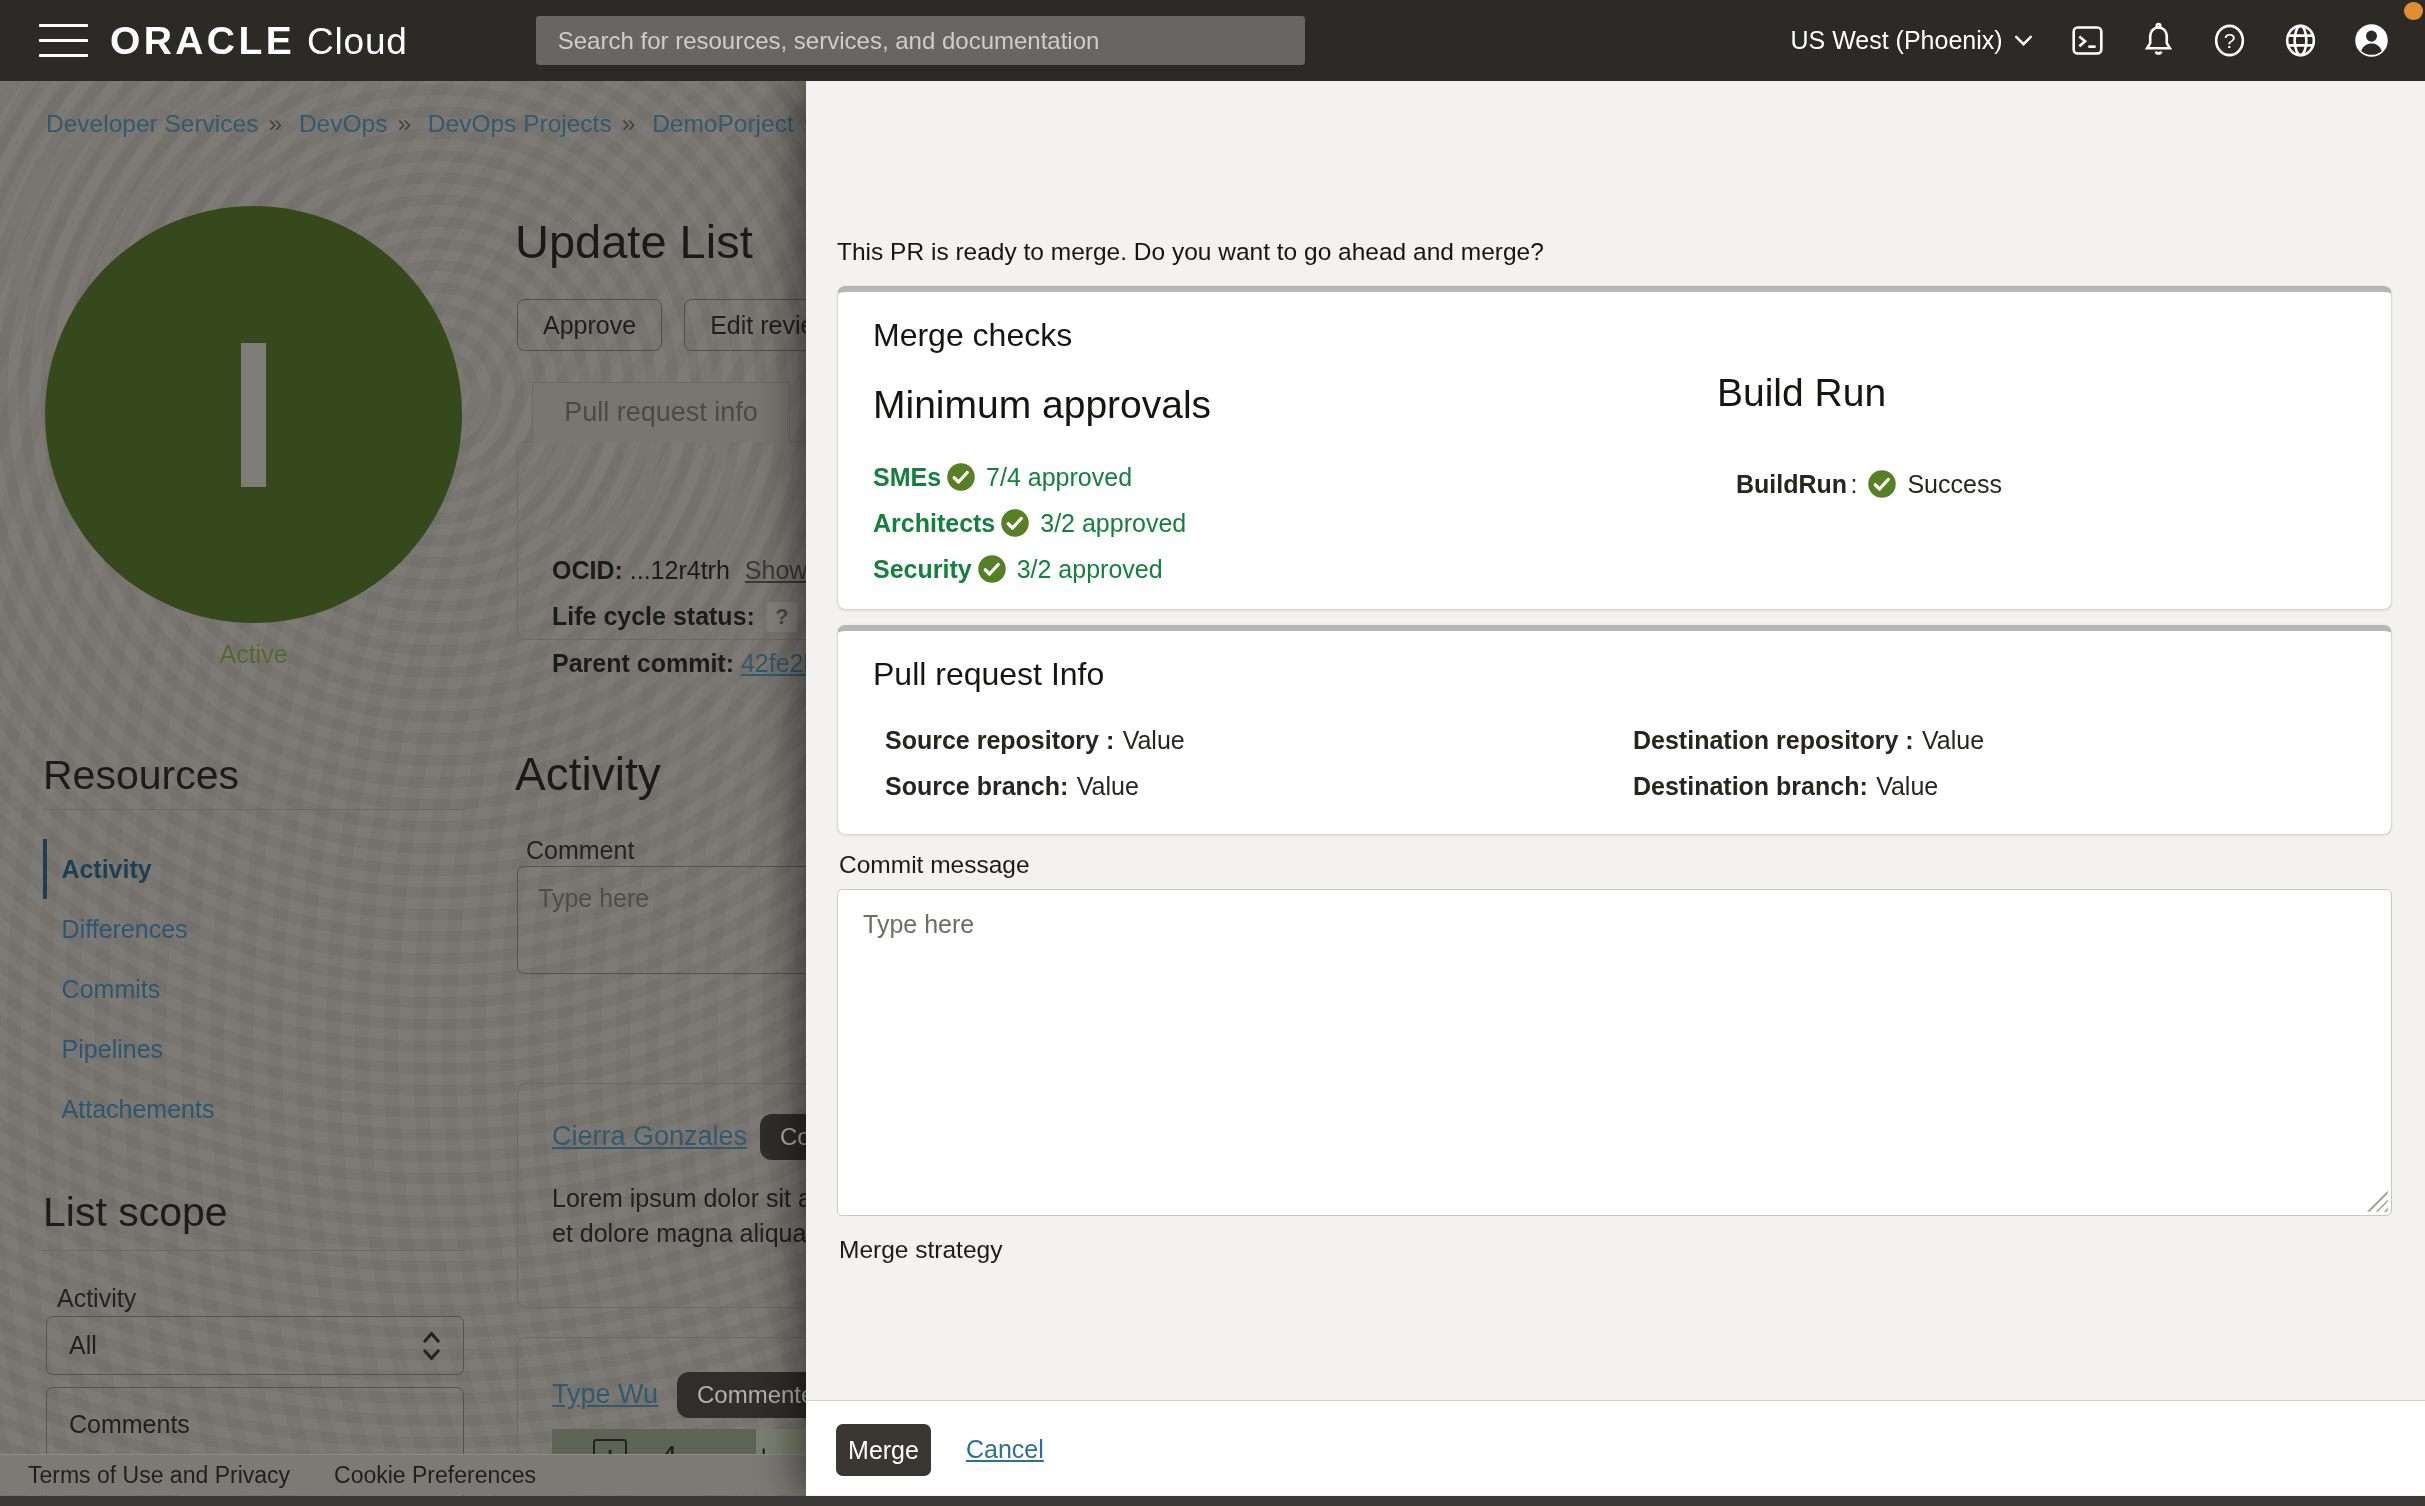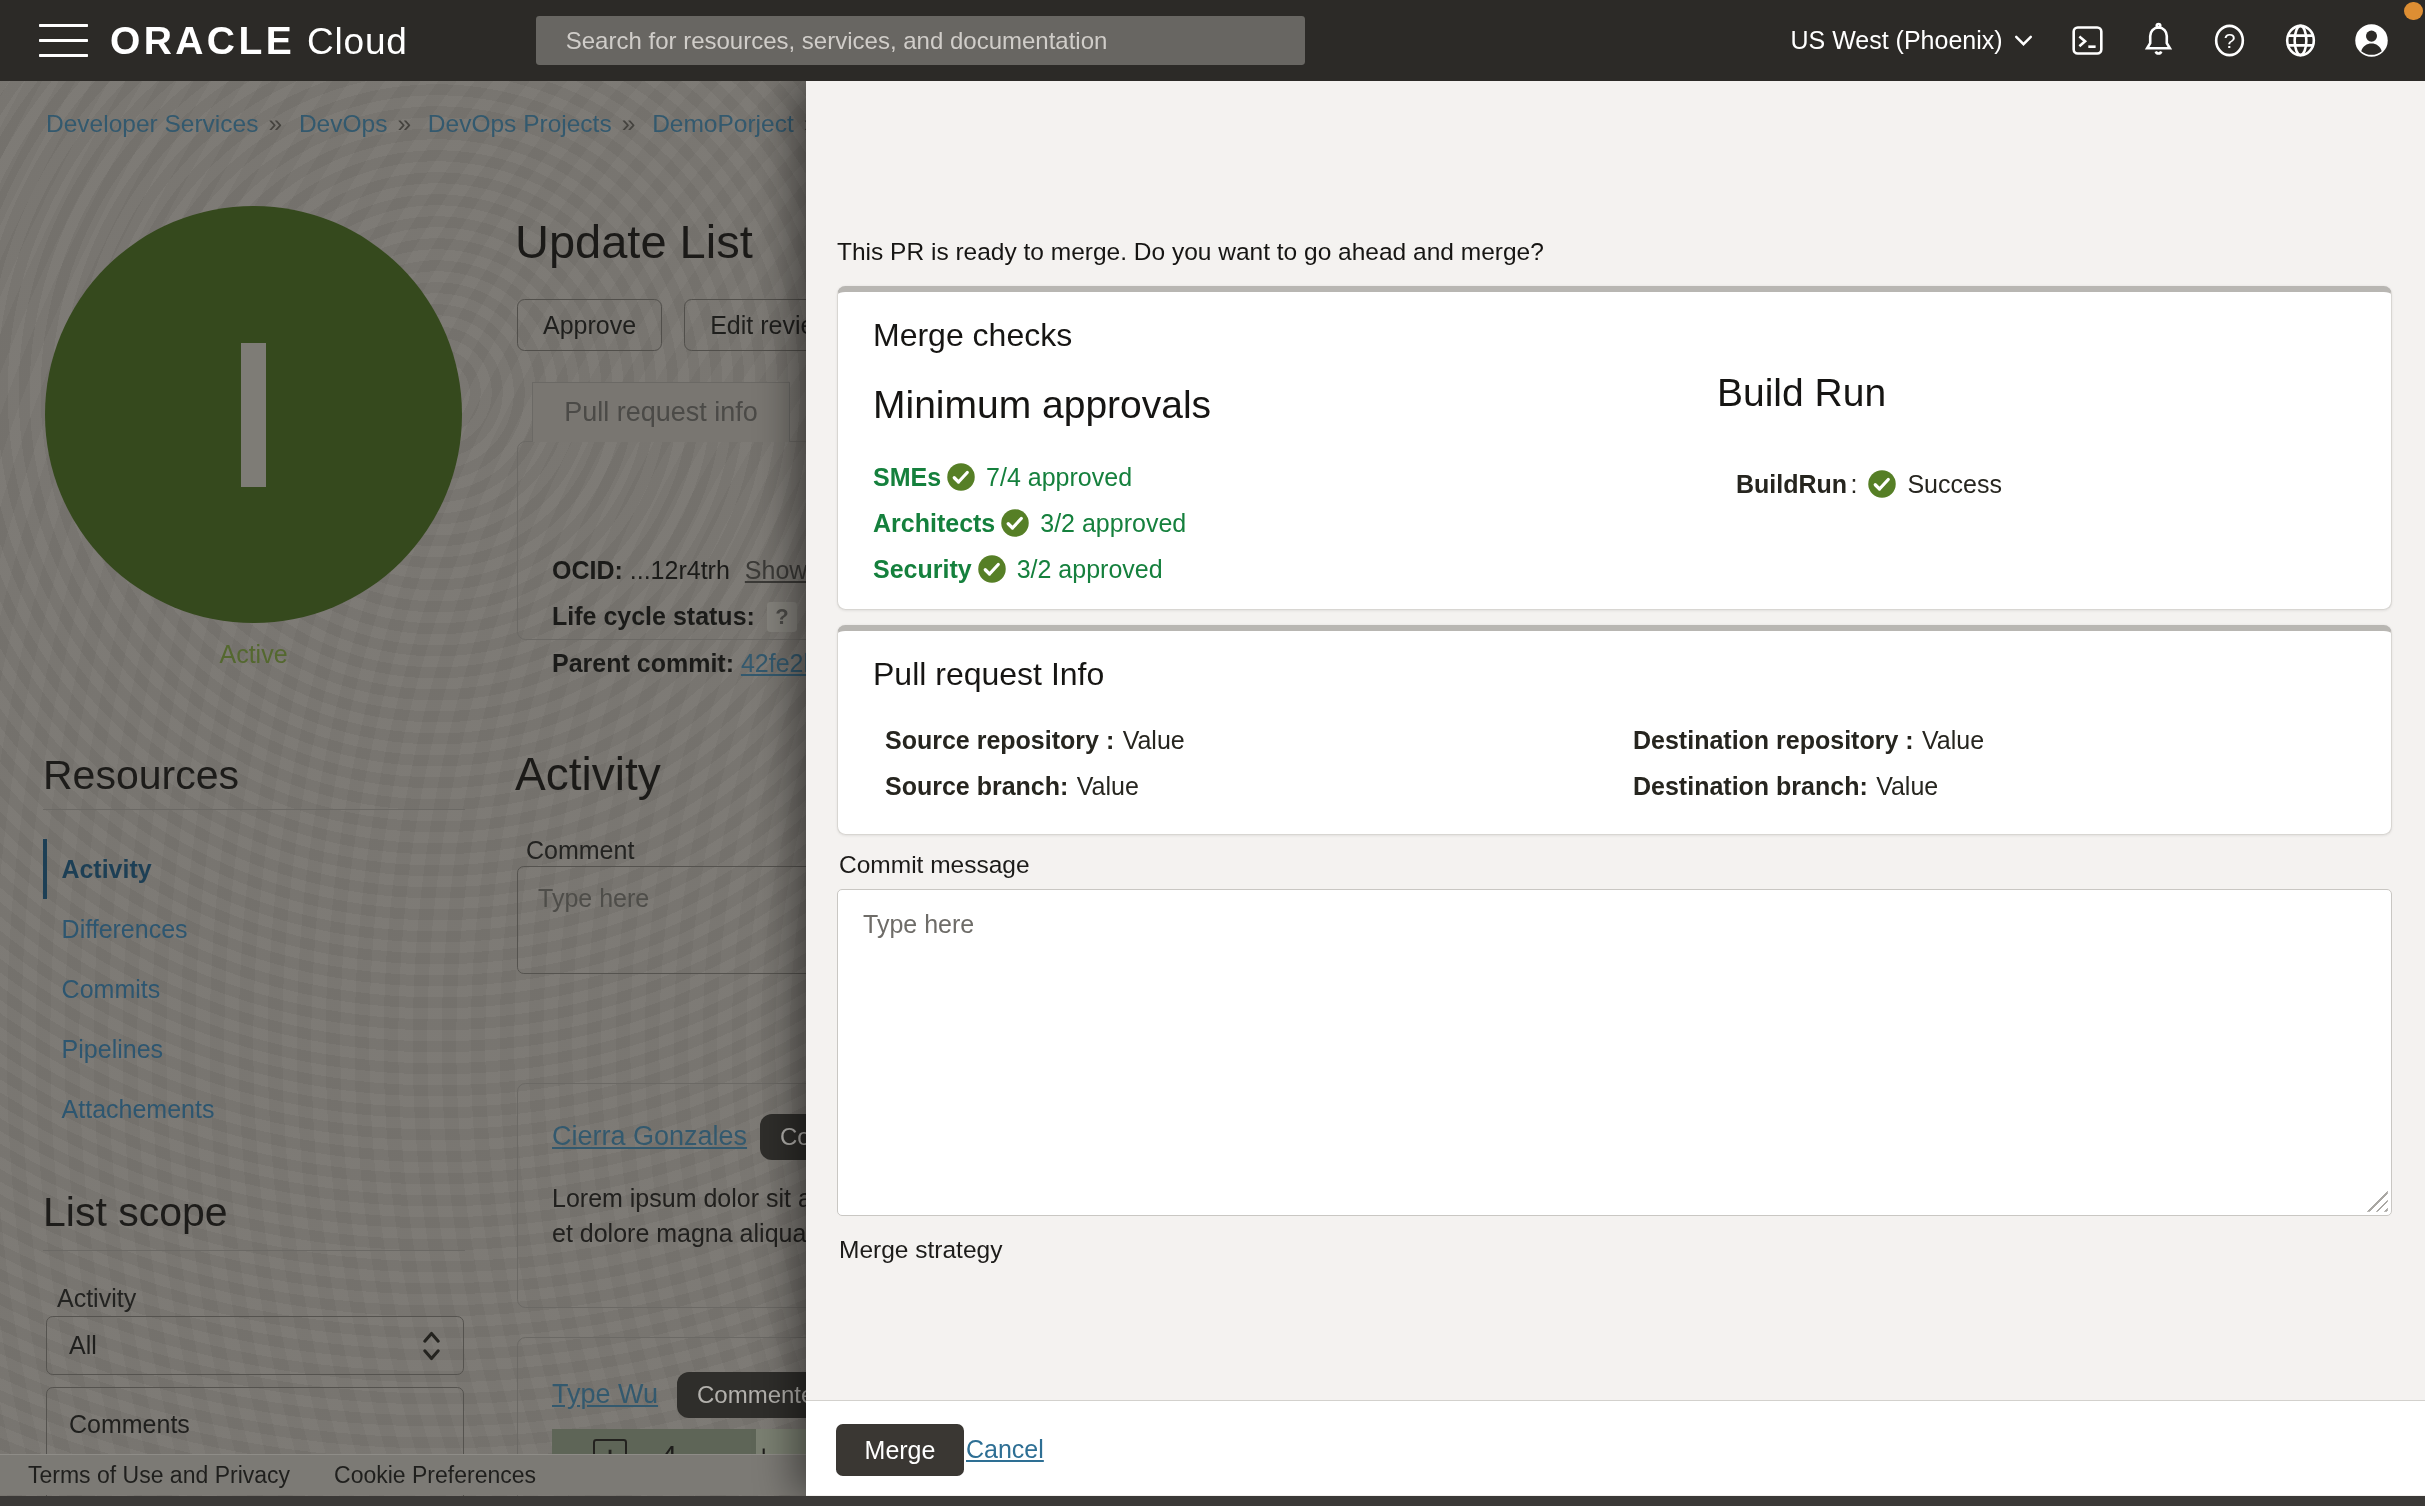--- a/index.html
+++ b/index.html
@@ -8,21 +8,21 @@
   .screen { position:relative; width:2426px; height:1507px; overflow:hidden; background:#3f3d3a; }
 
   
   .topbar { position:absolute; top:0; left:0; width:2426px; height:81px; background:#2c2a27; display:flex; align-items:center; z-index:30; }
   .hamburger { margin-left:39px; width:49px; height:34px; display:flex; flex-direction:column; justify-content:space-between; cursor:pointer; }
   .hamburger span { display:block; height:3.4px; background:#fff; border-radius:0.8px; }
   .logo { margin-left:22px; display:flex; align-items:baseline; white-space:nowrap; }
   .logo .l1 { color:#fff; font-size:39px; font-weight:bold; letter-spacing:3.4px; }
   .logo .l2 { color:#fff; font-size:37px; font-weight:300; margin-left:12px; letter-spacing:0.8px; }
   .search { margin-left:128px; width:769px; height:49px; background:#686662; border-radius:3.4px; display:flex; align-items:center; }
-  .search input { width:100%; height:100%; background:transparent; border:none; outline:none; color:#e8e6e3; font-size:24px; padding:0 30px; font-family:"Liberation Sans", sans-serif; }
+  .search input { width:100%; height:100%; background:transparent; border:none; outline:none; color:#e8e6e3; font-size:24px; padding:0 22px; font-family:"Liberation Sans", sans-serif; }
   .search input::placeholder { color:#d0cdc9; opacity:1; }
   .tb-right { margin-left:auto; margin-right:35px; display:flex; align-items:center; gap:32px; }
   .region { display:flex; align-items:center; gap:8.4px; color:#fff; font-size:25px; cursor:pointer; white-space:nowrap; }
   .tb-icon { width:39px; height:39px; display:block; cursor:pointer; }
   .tb-icon svg { width:100%; height:100%; }
   .rec-dot { position:absolute; top:1.7px; right:3.4px; width:18.6px; height:18.6px; border-radius:50%; background:#dd8e33; z-index:40; }
 
   
   .page { position:absolute; top:81px; left:0; width:2426px; height:1415px; overflow:hidden;
     background-color:#797671;
@@ -119,21 +119,21 @@
   .commit-wrap { position:absolute; left:31px; top:808px; width:1555px; height:327px; }
   .commit-ta { width:100%; height:100%; background:#fff; border:0.8px solid #c9c7c3; border-radius:5px; resize:none; outline:none; font-size:25px; color:#161513; padding:20px 25px; font-family:"Liberation Sans", sans-serif; }
   .commit-ta::placeholder { color:#6e6c68; opacity:1; }
   .resize-grip { position:absolute; right:4.2px; bottom:4.2px; width:22px; height:22px; cursor:nwse-resize;
     background:repeating-linear-gradient(135deg, transparent 0 4.2px, #a9a7a3 4.2px 6px); clip-path:polygon(100% 0,100% 100%,0 100%); }
   .dr-select { position:absolute; left:31px; top:1192px; width:1555px; height:57px; background:#fff; border:0.8px solid #c9c7c3; border-radius:5px; display:flex; align-items:center; cursor:pointer; }
   .dr-select .val { font-size:25px; color:#161513; padding-left:24.5px; }
   .dr-select .chev { margin-left:auto; margin-right:22px; width:25px; height:44px; }
 
   .dr-footer { position:absolute; left:0; top:1319px; width:100%; height:95px; background:#fff; border-top:0.8px solid #d3d1cd; }
-  .merge-btn { position:absolute; left:30px; top:23px; width:128px; height:52px; background:#3a3733; border:none; border-radius:6.8px; color:#fff; font-size:25px; font-family:"Liberation Sans", sans-serif; cursor:pointer; }
+  .merge-btn { position:absolute; left:30px; top:23px; width:95px; height:52px; background:#3a3733; border:none; border-radius:6.8px; color:#fff; font-size:25px; font-family:"Liberation Sans", sans-serif; cursor:pointer; }
   .cancel-link { position:absolute; left:160px; top:34px; font-size:25px; color:#2e6f94; text-decoration:underline; cursor:pointer; }
 
   .bottom-strip { position:absolute; left:0; top:1496px; width:2426px; height:11px; background:#3b3937; z-index:25; }
 </style>
 </head>
 <body>
 
 <div class="screen">
 
   <header class="topbar">

